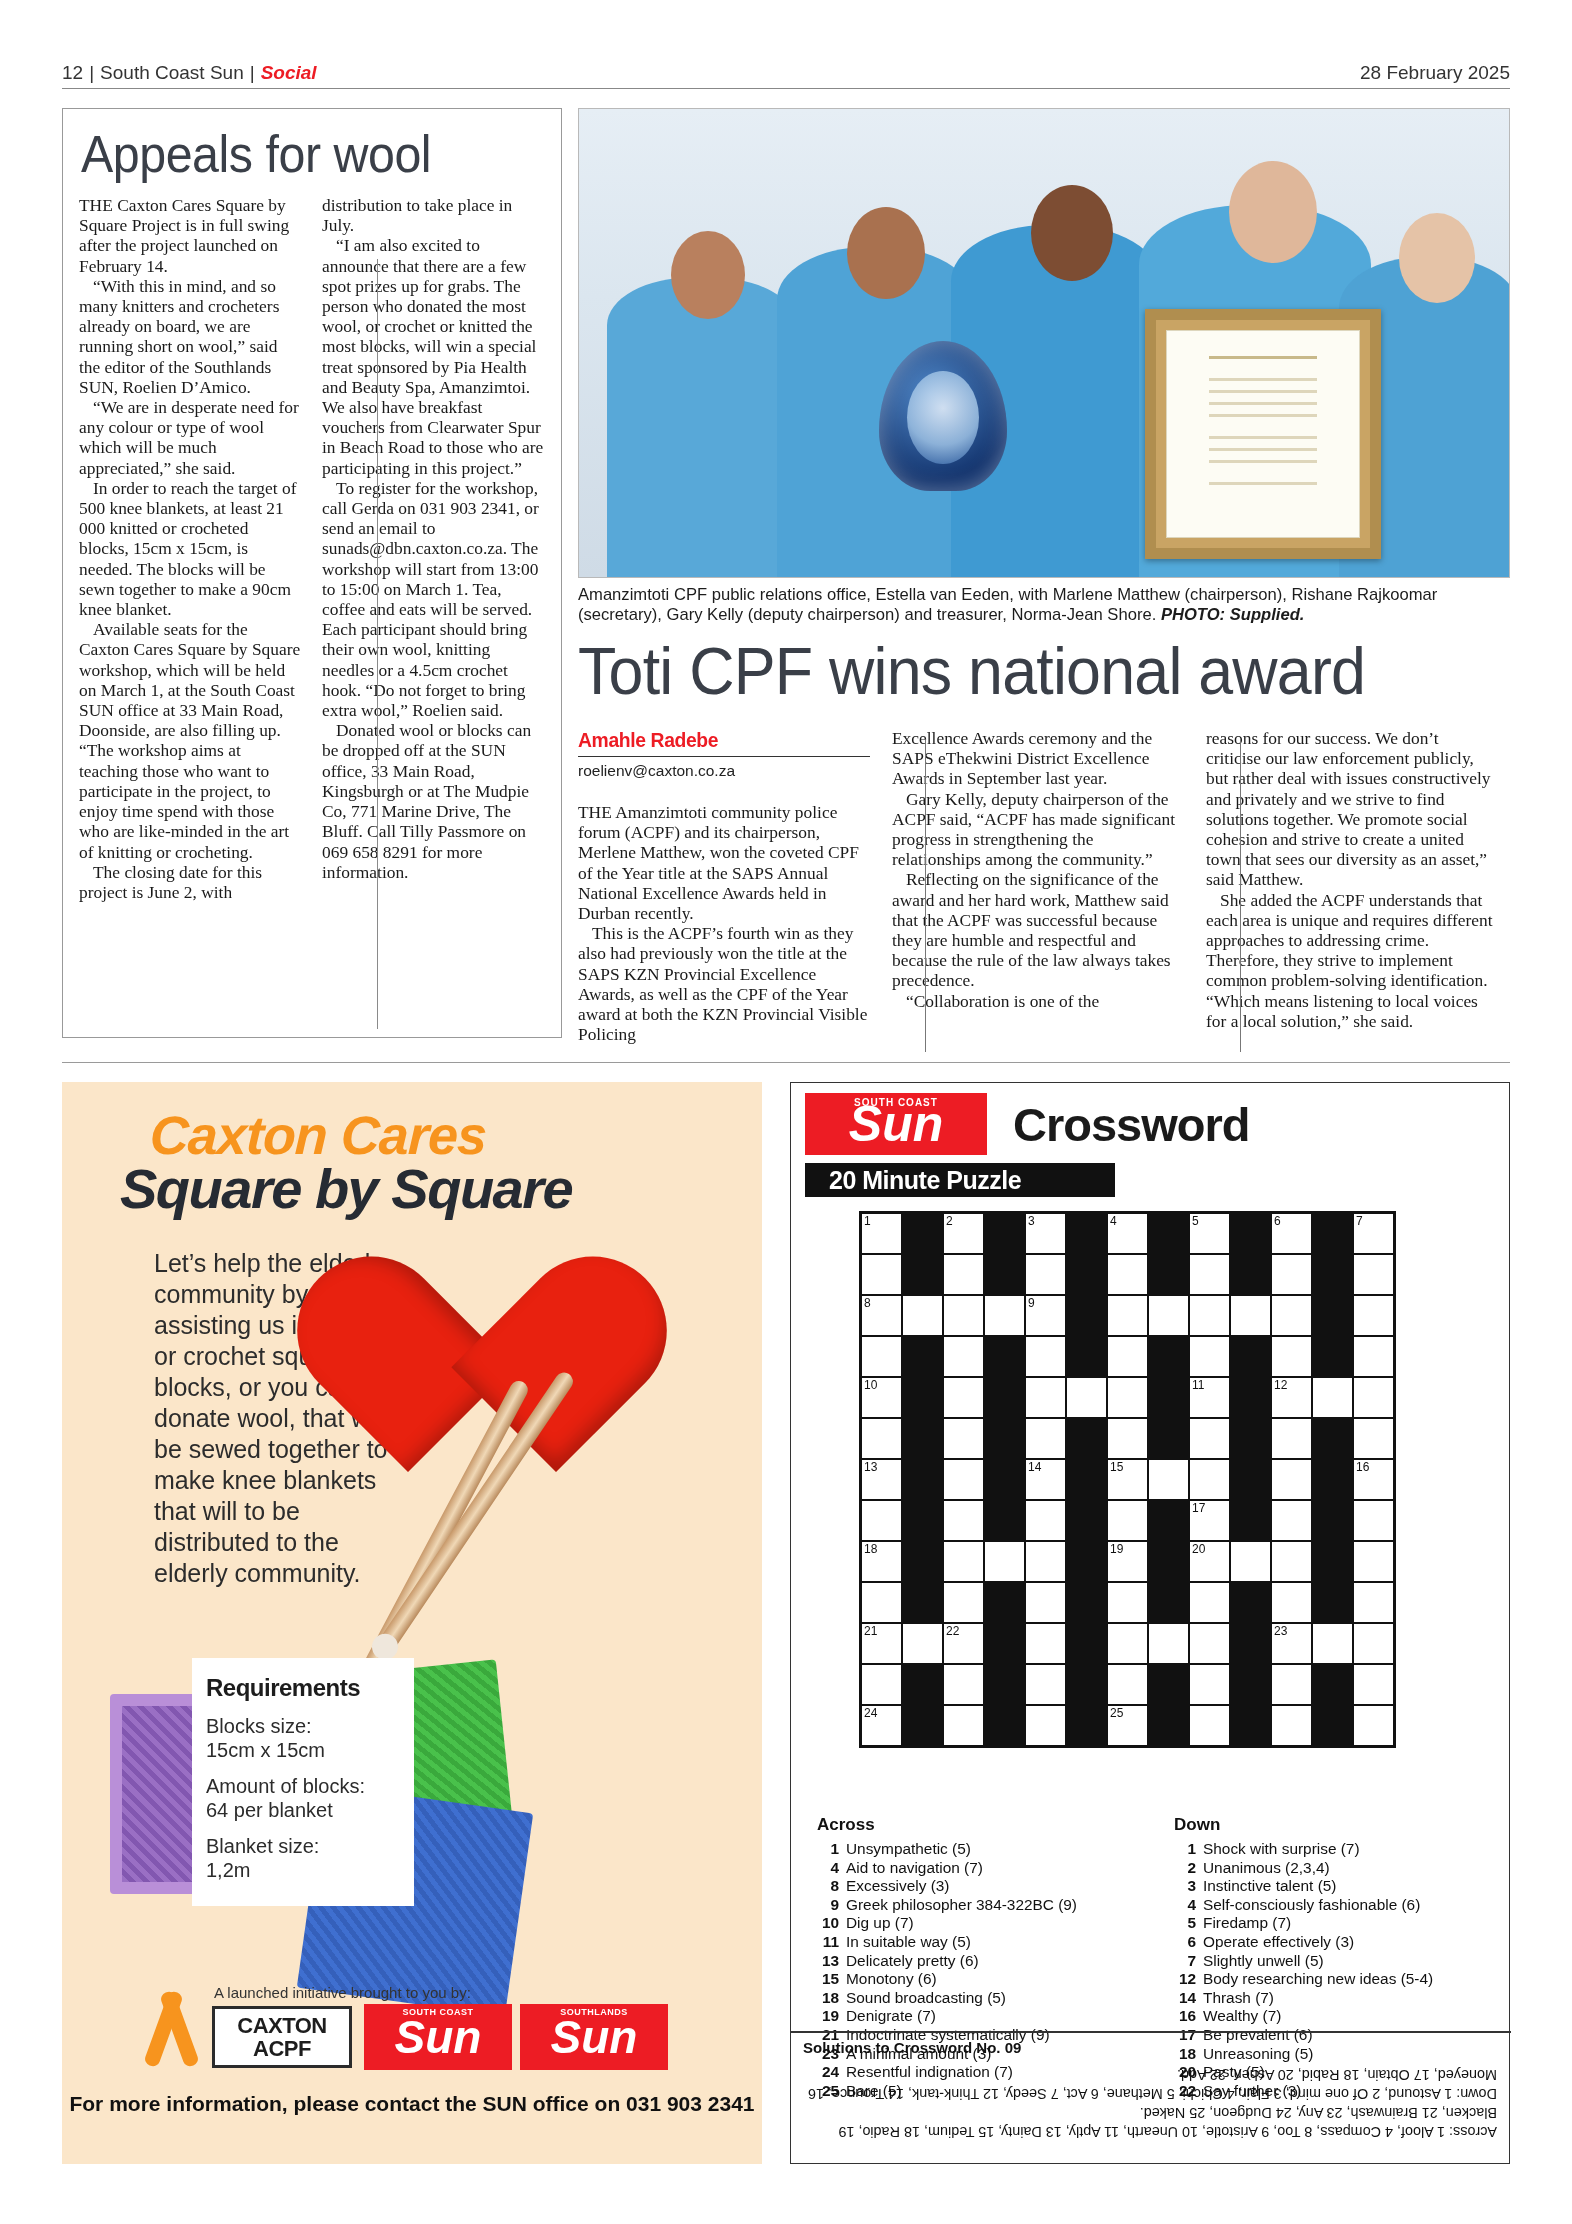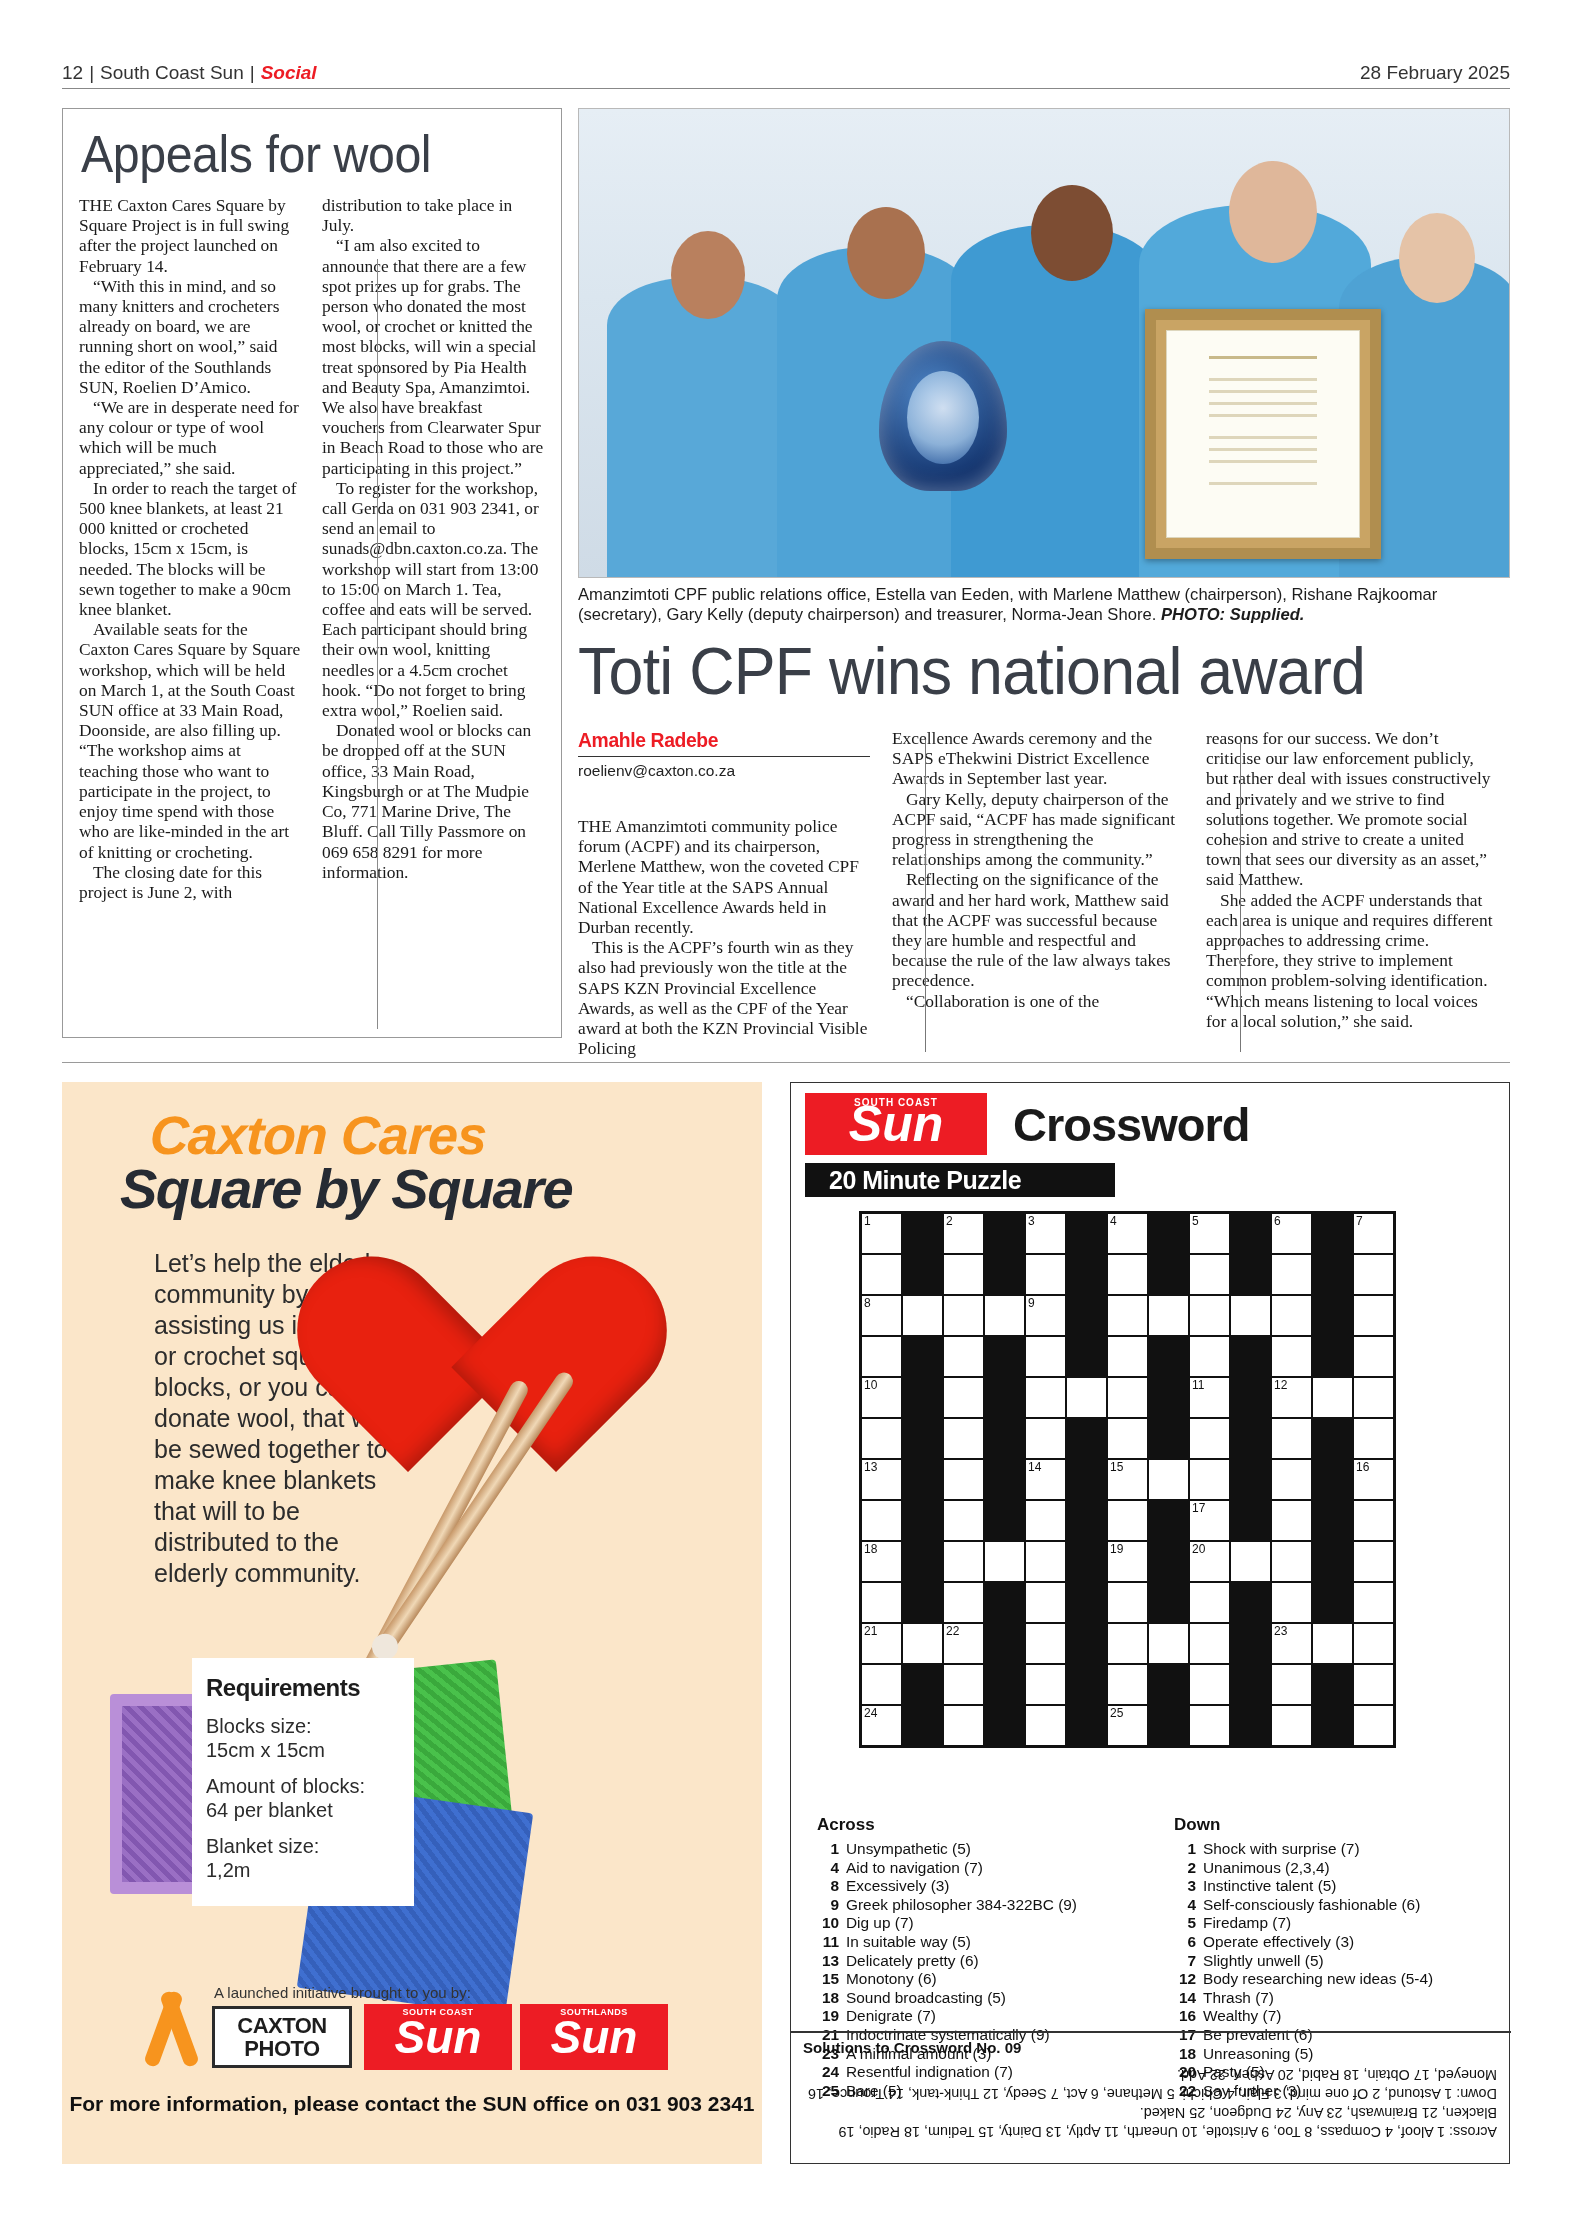--- a/index.html
+++ b/index.html
@@ -316,21 +316,21 @@
     </div>
   </div>
 
   <div class="toti-head">Toti CPF wins national award</div>
 
   <div class="toti-body">
     <div class="byline-col">
       <div class="byline-name">Amahle Radebe</div>
       <div class="byline-rule"></div>
       <div class="byline-mail">roelienv@caxton.co.za</div>
-      <div class="toti-cols" style="margin-top:36px;">
+      <div class="toti-cols" style="margin-top:22px;">
         <p>THE Amanzimtoti community police forum (ACPF) and its chairperson, Merlene Matthew, won the coveted CPF of the Year title at the SAPS Annual National Excellence Awards held in Durban recently.</p>
         <p>This is the ACPF’s fourth win as they also had previously won the title at the SAPS KZN Provincial Excellence Awards, as well as the CPF of the Year award at both the KZN Provincial Visible Policing</p>
       </div>
     </div>
     <div class="c2 toti-cols">
       <p>Excellence Awards ceremony and the SAPS eThekwini District Excellence Awards in September last year.</p>
       <p>Gary Kelly, deputy chairperson of the ACPF said, “ACPF has made significant progress in strengthening the relationships among the community.”</p>
       <p>Reflecting on the significance of the award and her hard work, Matthew said that the ACPF was successful because they are humble and respectful and because the rule of the law always takes precedence.</p>
       <p>“Collaboration is one of the</p>
     </div>
@@ -376,21 +376,21 @@
       </div>
     </div>
 
     <div class="ribbon">
       <div class="band b1"></div>
         <div class="band b2"></div>
     </div>
     <div class="bi-text">A launched initiative brought to you by:</div>
     <div class="cc-logo">
       <span>CAXTON</span>
-      <span>PHOTO</span>
+      <span>ACPF</span>
     </div>
     <div class="sun-mark sun1">
       <span class="sub">SOUTH COAST</span>
       <span>Sun</span>
     </div>
     <div class="sun-mark sun2">
       <span class="sub">SOUTHLANDS</span>
       <span>Sun</span>
     </div>
     <div class="ad-foot">For more information, please contact the SUN office on 031 903 2341</div>

